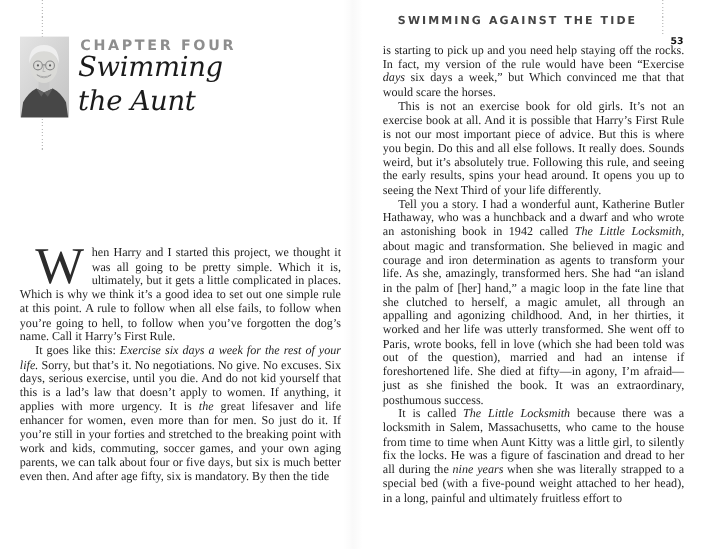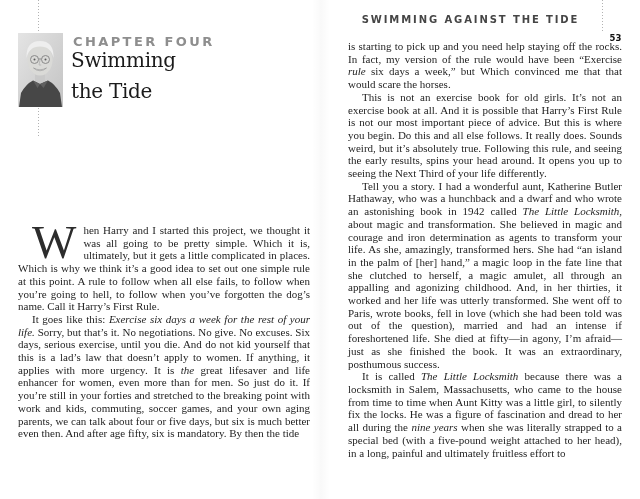--- a/index.html
+++ b/index.html
@@ -8,21 +8,21 @@
   .gutter-shade{position:absolute;left:312px;top:0;width:18px;height:100%;
     background:linear-gradient(to right,rgba(0,0,0,0) 0,rgba(0,0,0,0.025) 50%,rgba(0,0,0,0) 100%);}
   .dotted-v{position:absolute;width:1px;
     background-image:repeating-linear-gradient(to bottom,#b2b2b2 0 1px,transparent 1px 3px);}
   .rule-left{left:38px;top:0;height:138px;}
   .rule-header{left:602px;top:0;height:32px;}
   .photo{position:absolute;left:18px;top:33px;width:45px;height:74px;overflow:hidden;}
   .chapter-label{position:absolute;left:73px;top:34px;font-family:"DejaVu Sans",sans-serif;
     font-size:13px;font-weight:bold;letter-spacing:2.4px;color:var(--chapter_label,#8e8e8e);white-space:nowrap;}
   .title{position:absolute;left:71px;top:45px;margin:0;font-family:"DejaVu Serif",serif;
-    font-weight:normal;font-size:20px;line-height:31px;letter-spacing:-0.3px;color:#1b1b1b;}
+    font-weight:normal;font-size:25px;line-height:31px;letter-spacing:-0.3px;color:#1b1b1b;font-style:italic;}
   .title span{display:block;}
   .running-header{position:absolute;left:348px;top:14px;width:245px;text-align:center;
     font-family:"DejaVu Sans",sans-serif;font-size:10px;font-weight:bold;letter-spacing:1.9px;
     color:var(--running_header,#454545);white-space:nowrap;}
   .page-number{position:absolute;left:608px;top:13px;width:15px;text-align:center;
     font-family:"DejaVu Sans",sans-serif;font-size:8.5px;font-weight:bold;color:#111;margin-top:20px;}
   .body{position:absolute;font-size:11px;line-height:12.7px;color:var(--body_text,#1e1e1e);
     text-align:justify;}
   .body-left{left:18px;top:224px;width:292px;}
   .body-right{left:348px;top:40px;width:274px;}
@@ -63,34 +63,34 @@
         <circle cx="27.5" cy="26.5" r="1" fill="#5a5a5a"></circle>
         <path d="M22 27 L21 32 L23.2 32" fill="none" stroke="#b3b3b3" stroke-width="0.8"></path>
         <path d="M15.5 35 Q22 40.5 28.5 35 Q22 38.5 15.5 35 Z" fill="#f6f6f6" stroke="#8f8f8f" stroke-width="0.6"></path>
       </svg>
     </div>
 
     <div class="chapter-label">CHAPTER FOUR</div>
 
     <h1 class="title">
       <span>Swimming</span>
-      <span>the Tide</span>
+      <span>the Aunt</span>
     </h1>
 
     <div class="body body-left">
         <p><span class="dropcap">W</span><span>hen Harry and I started this project, we thought it was all going to be pretty simple. Which it is, ultimately, but it gets a little complicated in places. Which is why we think it’s a good idea to set out one simple rule at this point. A rule to follow when all else fails, to follow when you’re going to hell, to follow when you’ve forgotten the dog’s name. Call it Harry’s First Rule.</span></p>
         <p class="indent"><span>It goes like this: </span><span class="it">Exercise six days a week for the rest of your life.</span><span> Sorry, but that’s it. No negotiations. No give. No excuses. Six days, serious exercise, until you die. And do not kid yourself that this is a lad’s law that doesn’t apply to women. If anything, it applies with more urgency. It is </span><span class="it">the</span><span> great lifesaver and life enhancer for women, even more than for men. So just do it. If you’re still in your forties and stretched to the breaking point with work and kids, commuting, soccer games, and your own aging parents, we can talk about four or five days, but six is much better even then. And after age fifty, six is mandatory. By then the tide</span></p>
       </div>
   </div>
 
   <div>
     <div class="running-header">SWIMMING AGAINST THE TIDE</div>
     <div class="dotted-v rule-header"></div>
     <div class="page-number">53</div>
 
     <div class="body body-right">
-        <p><span>is starting to pick up and you need help staying off the rocks. In fact, my version of the rule would have been “Exercise </span><span class="it">rule</span><span> six days a week,” but Which convinced me that that would scare the horses.</span></p>
+        <p><span>is starting to pick up and you need help staying off the rocks. In fact, my version of the rule would have been “Exercise </span><span class="it">days</span><span> six days a week,” but Which convinced me that that would scare the horses.</span></p>
         <p class="indent"><span>This is not an exercise book for old girls. It’s not an exercise book at all. And it is possible that Harry’s First Rule is not our most important piece of advice. But this is where you begin. Do this and all else follows. It really does. Sounds weird, but it’s absolutely true. Following this rule, and seeing the early results, spins your head around. It opens you up to seeing the Next Third of your life differently.</span></p>
         <p class="indent"><span>Tell you a story. I had a wonderful aunt, Katherine Butler Hathaway, who was a hunchback and a dwarf and who wrote an astonishing book in 1942 called </span><span class="it">The Little Locksmith,</span><span> about magic and transformation. She believed in magic and courage and iron determination as agents to transform your life. As she, amazingly, transformed hers. She had “an island in the palm of [her] hand,” a magic loop in the fate line that she clutched to herself, a magic amulet, all through an appalling and agonizing childhood. And, in her thirties, it worked and her life was utterly transformed. She went off to Paris, wrote books, fell in love (which she had been told was out of the question), married and had an intense if foreshortened life. She died at fifty—in agony, I’m afraid—just as she finished the book. It was an extraordinary, posthumous success.</span></p>
         <p class="indent"><span>It is called </span><span class="it">The Little Locksmith</span><span> because there was a locksmith in Salem, Massachusetts, who came to the house from time to time when Aunt Kitty was a little girl, to silently fix the locks. He was a figure of fascination and dread to her all during the </span><span class="it">nine years</span><span> when she was literally strapped to a special bed (with a five-pound weight attached to her head), in a long, painful and ultimately fruitless effort to</span></p>
       </div>
   </div>
 </div>
 
 </body></html>

